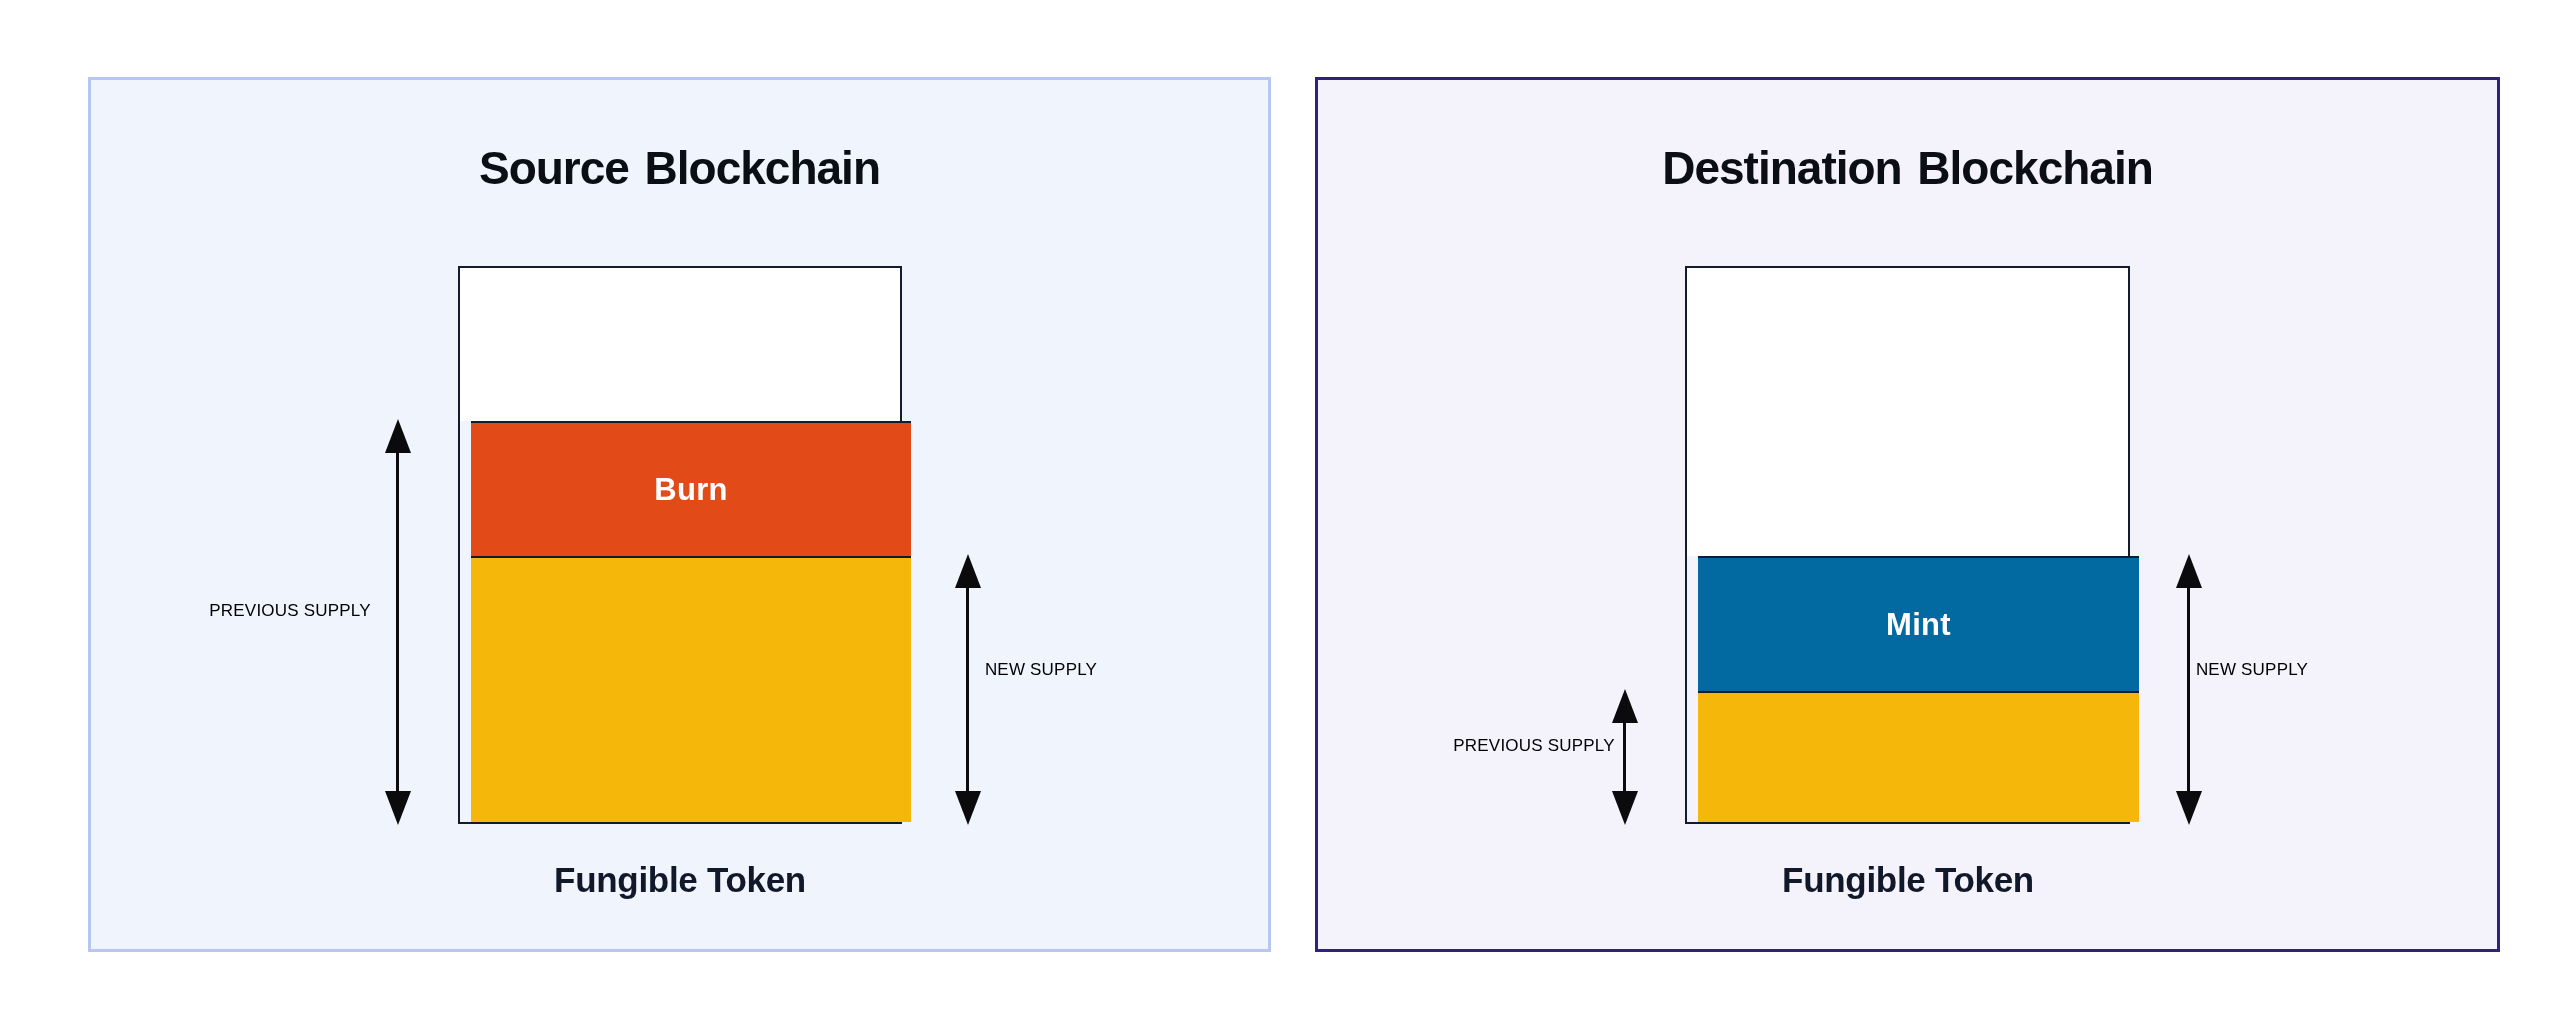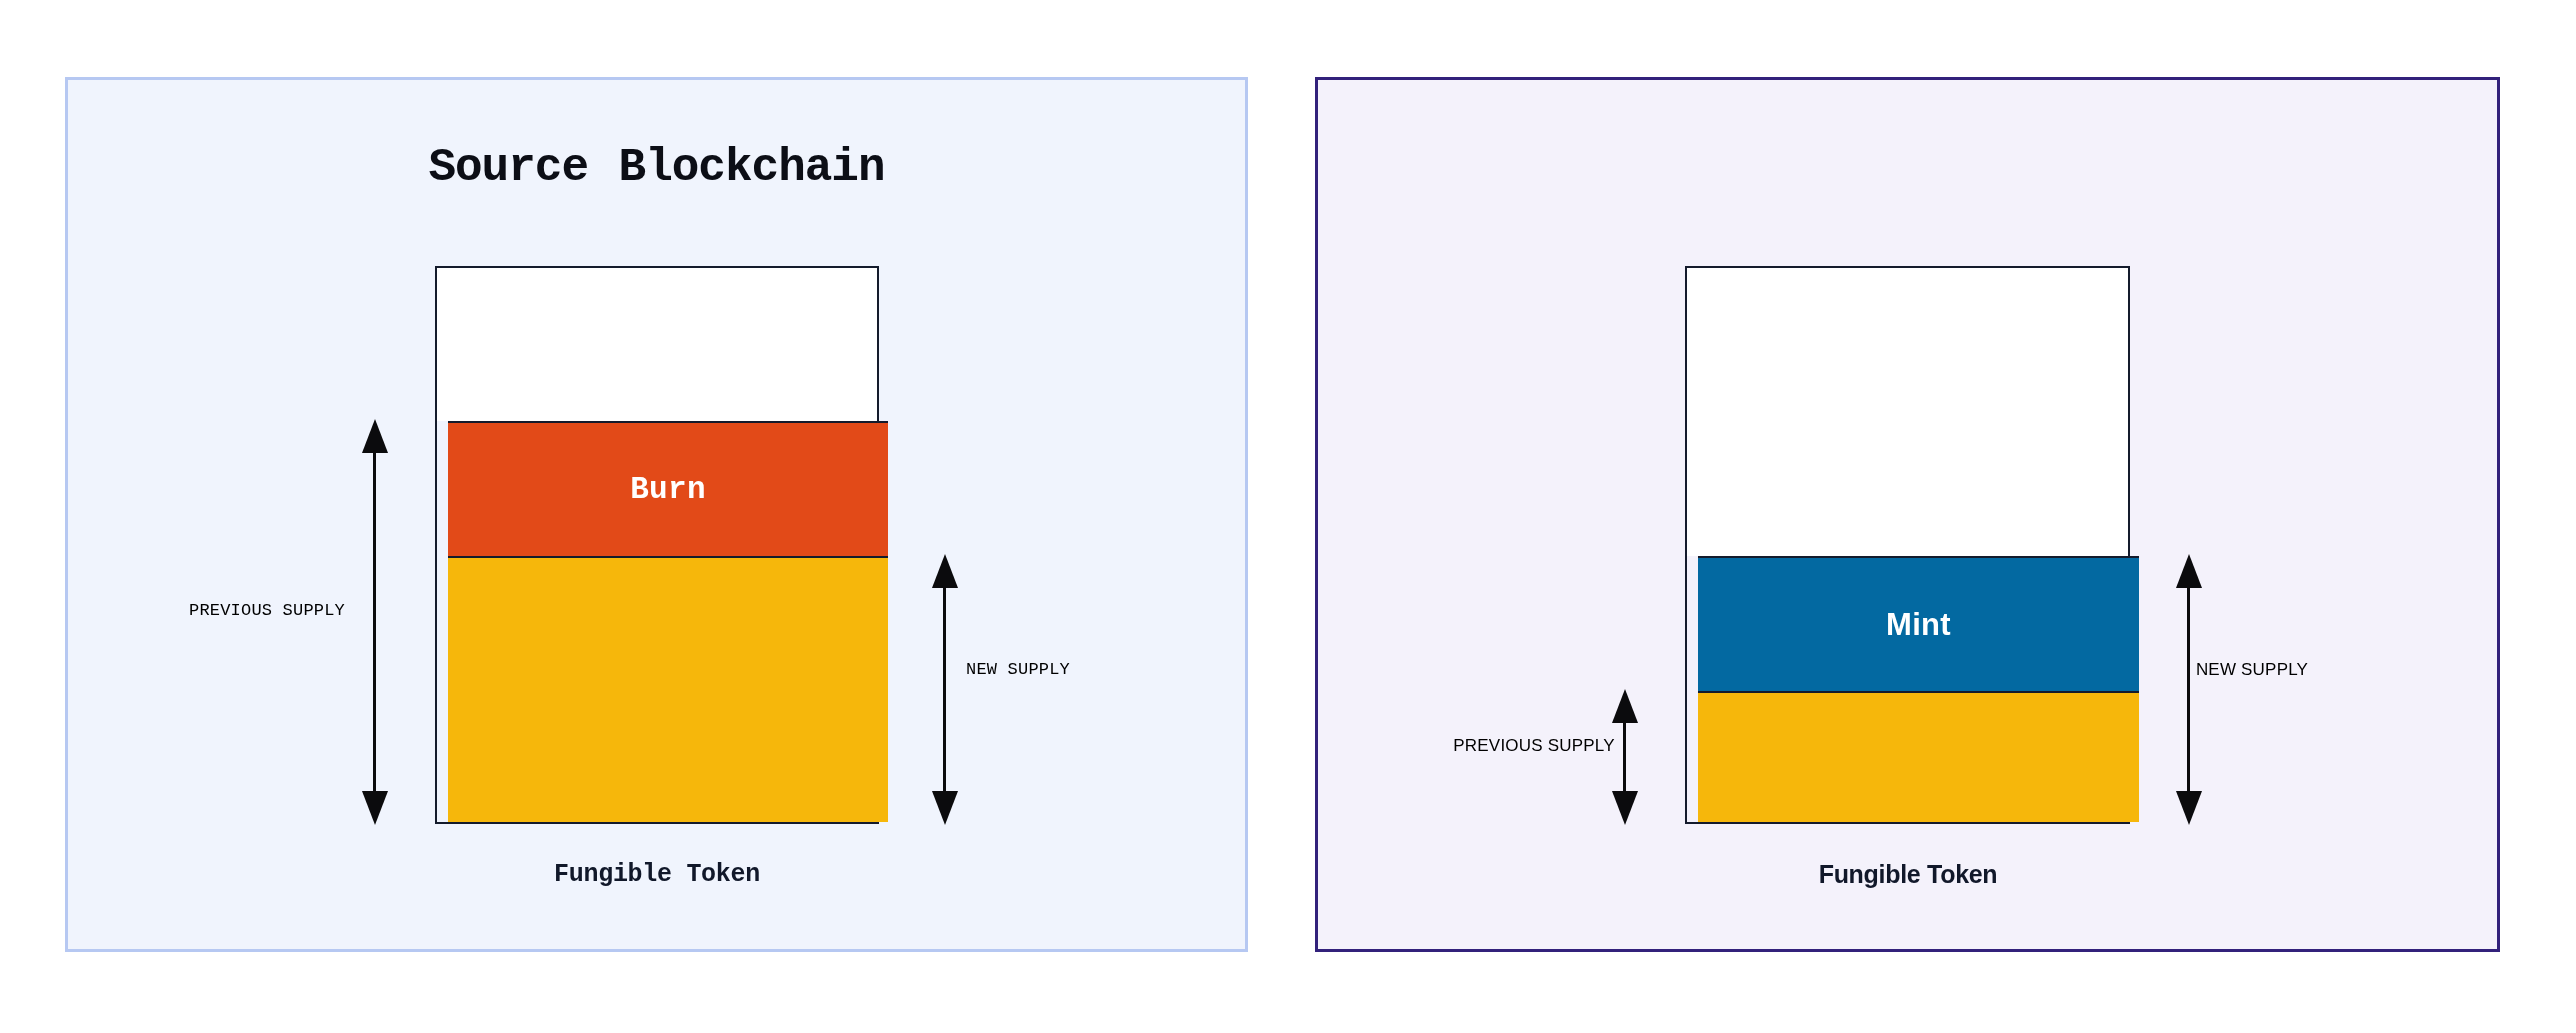--- a/index.html
+++ b/index.html
@@ -10,21 +10,21 @@
     position: relative;
     overflow: hidden;
   }
   .panel {
     position: absolute;
     top: 77px;
     height: 869px;
     border: 3.3px solid;
     box-sizing: content-box;
   }
-  .panel.source { left: 65px; width: 1177px; font-family: Liberation Mono, monospace; }
+  .panel.source { left: 88px; width: 1177px; }
   .panel.dest   { left: 1315px; width: 1179px; }
 
   .panel-title {
     position: absolute;
     top: 65px; left: 0; width: 100%;
     text-align: center;
     font-size: 46px; line-height: 47px;
     font-weight: 700;
     letter-spacing: -1px;
     color: #0C0E16;
@@ -62,21 +62,21 @@
     font-size: 31px;
     font-weight: 600;
     letter-spacing: 0.3px;
   }
 
   .caption {
     position: absolute;
     top: 780px;
     width: 444px;
     text-align: center;
-    font-size: 25px;
+    font-size: 35px;
     font-weight: 700;
     letter-spacing: -0.3px;
     color: #11182A;
   }
   .panel.source .caption { left: 367px; }
   .panel.dest   .caption { left: 368px; }
 
   .measure-arrow {
     position: absolute;
     width: 29px;
@@ -149,20 +149,21 @@
     <div class="arrow-shaft"></div>
     <div class="arrow-head-down"></div>
   </div>
   <div class="measure-label label-new">NEW SUPPLY</div>
 
   <div class="caption">Fungible Token</div>
 </div>
 
 <div class="panel dest" style="background-color: rgb(244, 242, 251); border-color: rgb(50, 33, 123);">
 
+  <div class="panel-title">Destination Blockchain</div>
 
   <div class="bar">
     <div class="seg seg-top" style="background-color: rgb(255, 255, 255);"></div>
     <div class="seg seg-action" style="background-color: #0369a1;">
       <span class="seg-label">Mint</span>
     </div>
     <div class="seg seg-base" style="background-color: rgb(246, 183, 11);"></div>
   </div>
 
   <div class="measure-arrow arrow-prev">

